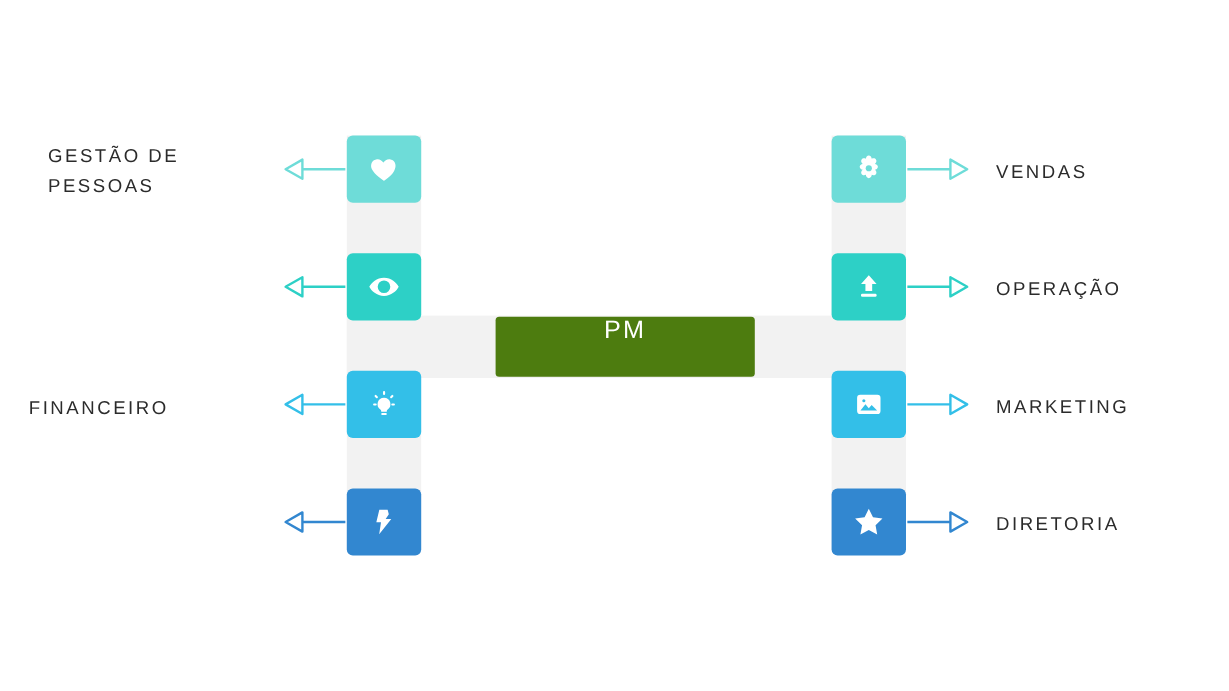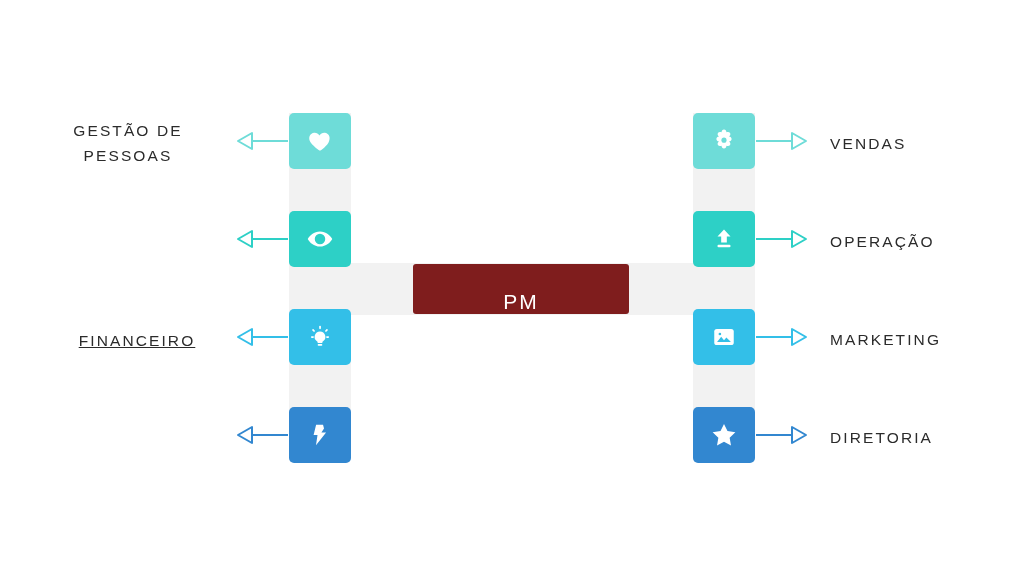--- a/index.html
+++ b/index.html
@@ -28,24 +28,24 @@
   }
   .rail-h {
     position: absolute;
     background: #f2f2f2;
     height: 52px;
   }
 
   
   .center-node {
     position: absolute;
-    background: #7f1d1d;
+    background: #4d7c0f;
     border-radius: 3px;
     display: flex;
-    align-items: flex-end;
+    align-items: flex-start;
     justify-content: center;
     color: #ffffff;
     font-size: 21px;
     letter-spacing: 2px;
     font-weight: 400;
   }
 
   
   .tile {
     position: absolute;
@@ -60,21 +60,21 @@
 
   
   .node-label {
     position: absolute;
     font-size: 15.5px;
     letter-spacing: 2.1px;
     color: #2b2b2b;
     line-height: 25px;
     white-space: pre-line;
   }
-  .label-left  { text-align: center; }
+  .label-left  { text-align: left; }
   .label-right { text-align: left; }
 
   
   .arrow {
     position: absolute;
     height: 24px;
   }
   .arrow svg { display: block; }
 </style>
 </head>
@@ -115,21 +115,21 @@
   </div>
   <div class="tile" style="left:289px; top:211px; background:#2dd0c6;">
     <span>
       <svg width="28" height="28" viewBox="0 0 24 24">
         <path fill="#ffffff" d="M12 5.5C6.9 5.5 2.9 9.1 1.5 12c1.4 2.9 5.4 6.5 10.5 6.5S21.1 14.9 22.5 12C21.1 9.1 17.1 5.5 12 5.5zm0 11a4.5 4.5 0 110-9 4.5 4.5 0 010 9z"></path>
         <circle cx="12" cy="12" r="2.3" fill="#2dd0c6"></circle>
       </svg>
     </span>
   </div>
 
-  <div class="node-label label-left" style="left:49px; top:328px; width:176px;text-decoration:underline;">FINANCEIRO</div>
+  <div class="node-label label-left" style="left:24px; top:328px; width:176px;">FINANCEIRO</div>
   <div class="arrow" style="left:236px; top:325px; width:52px;">
     <svg width="52" height="24" viewBox="0 0 52 24">
       <path d="M2 12 L16 4 L16 20 Z" fill="none" stroke="#33bfe8" stroke-width="2" stroke-linejoin="round"></path>
       <line x1="16" y1="12" x2="52" y2="12" stroke="#33bfe8" stroke-width="2"></line>
     </svg>
   </div>
   <div class="tile" style="left:289px; top:309px; background:#33bfe8;">
     <span>
       <svg width="28" height="28" viewBox="0 0 24 24">
         <path fill="#ffffff" d="M12 7.2a4.6 4.6 0 00-2.6 8.4c.4.3.6.7.6 1.1v.5h4v-.5c0-.4.2-.8.6-1.1A4.6 4.6 0 0012 7.2z"></path>

